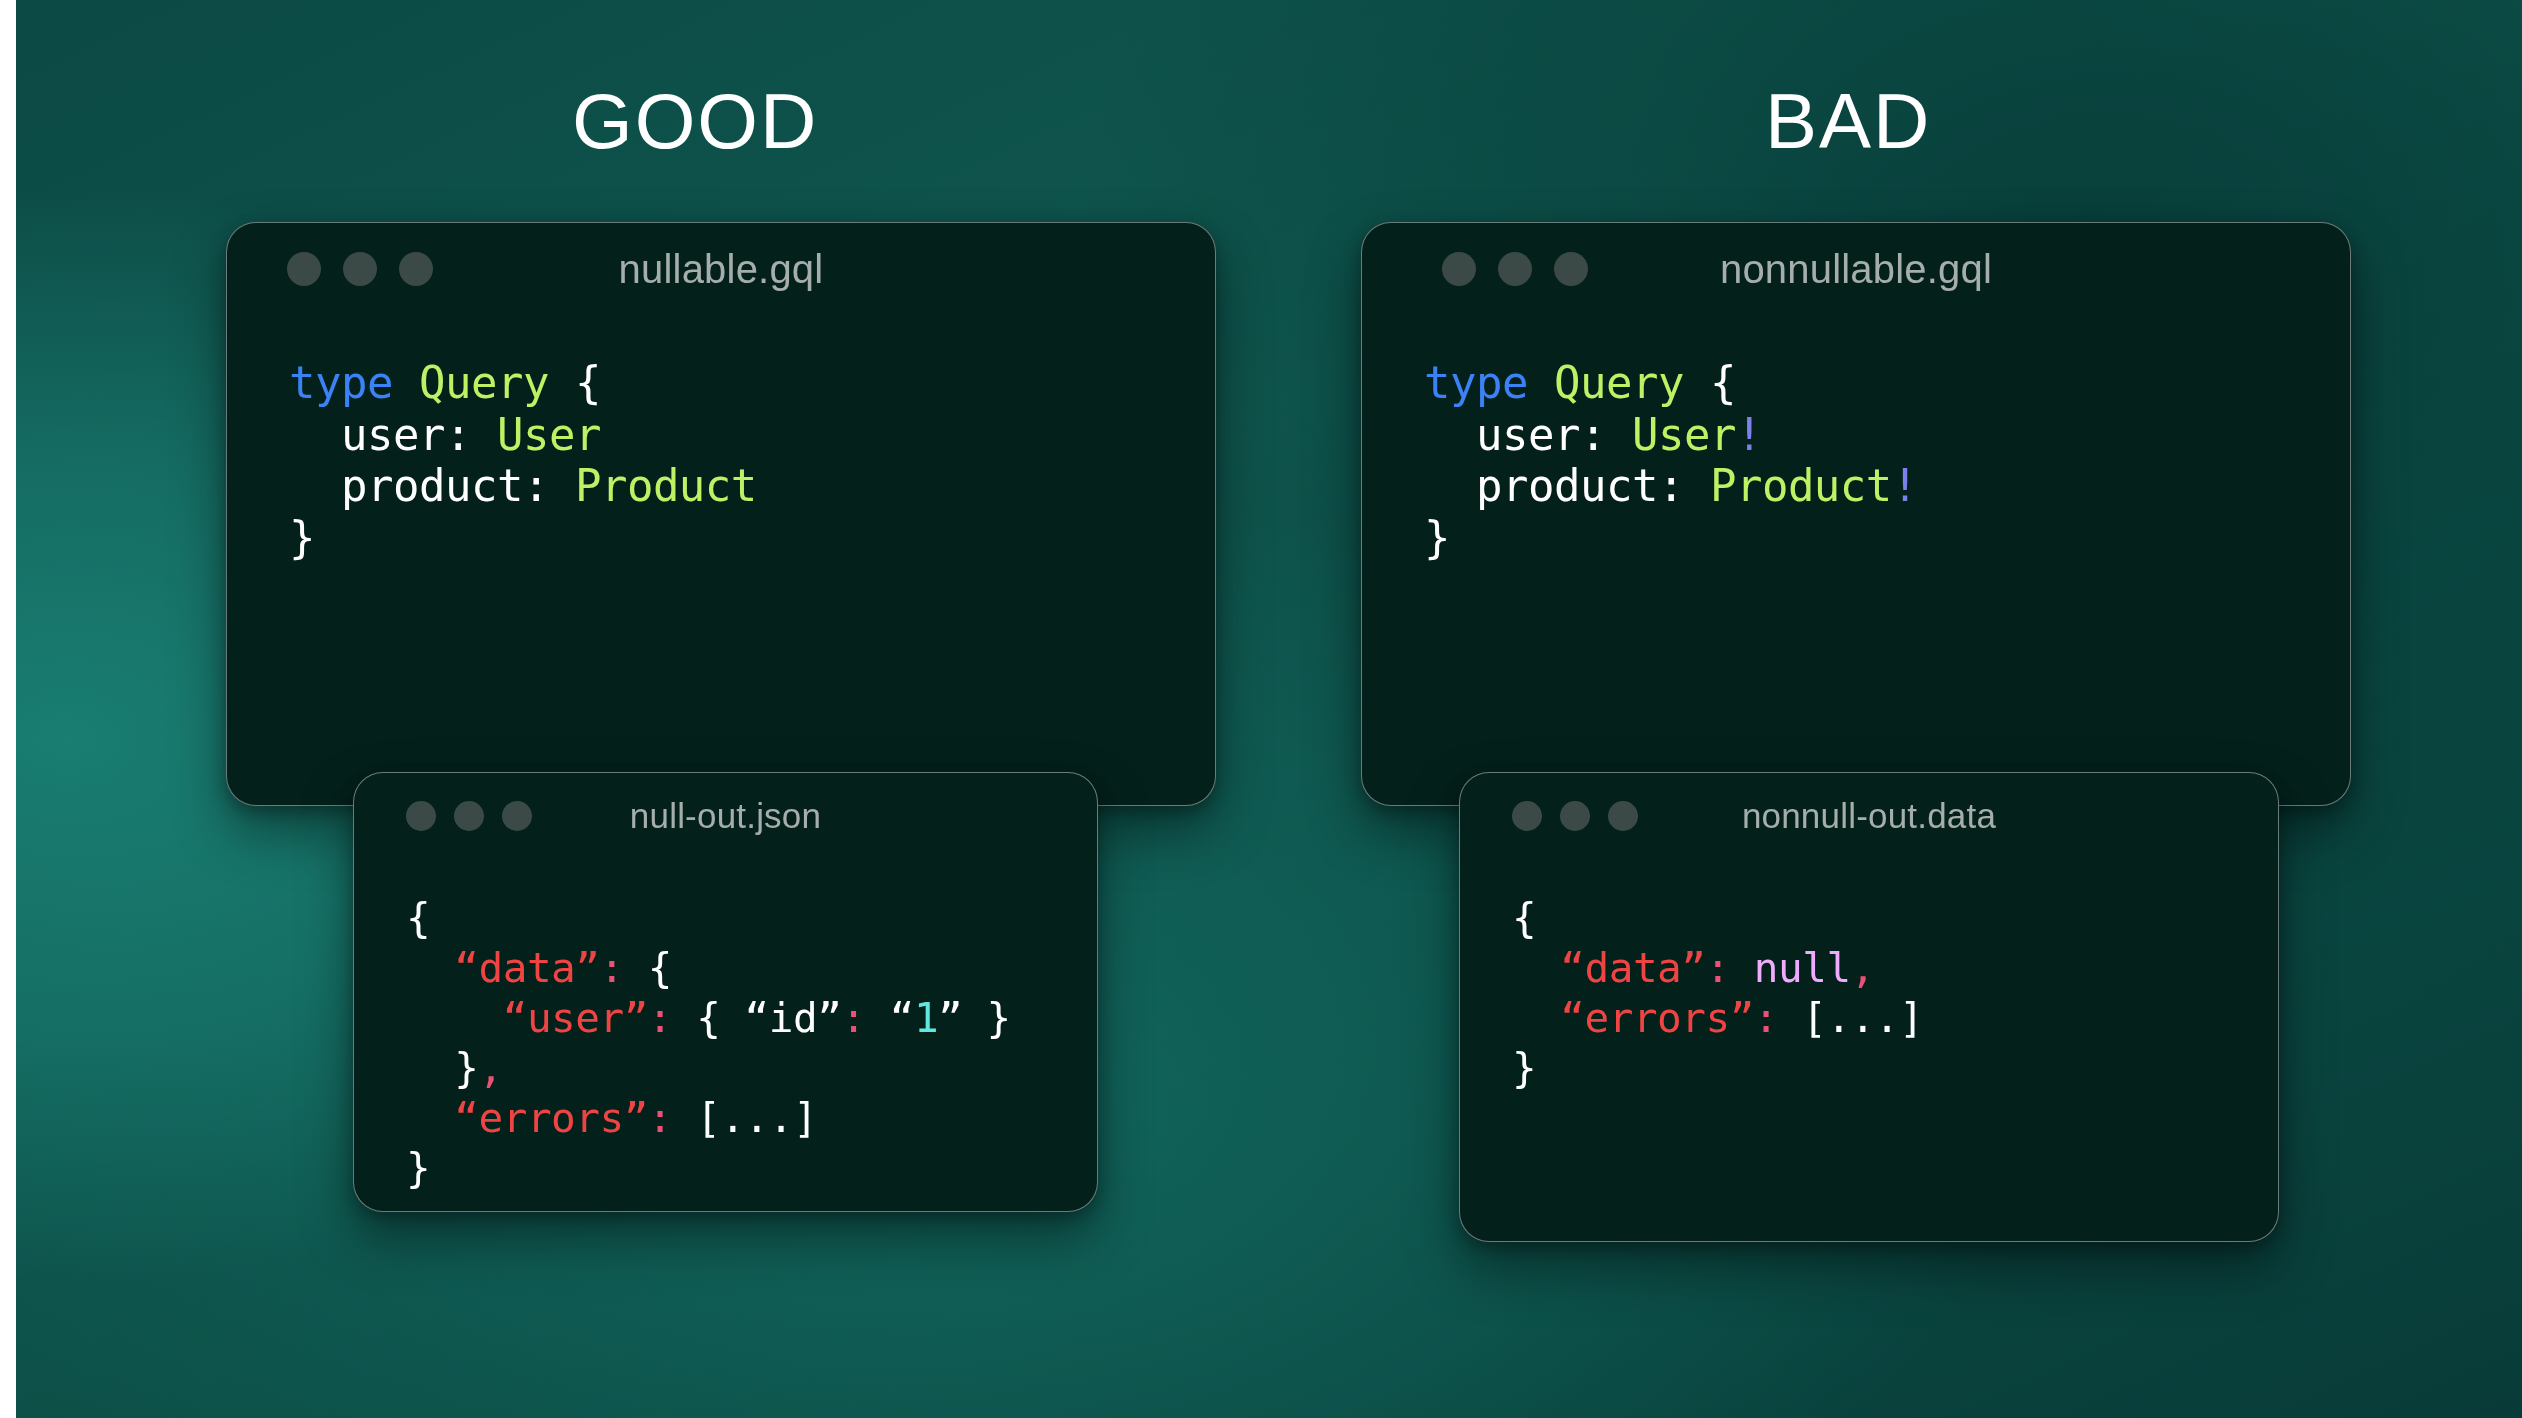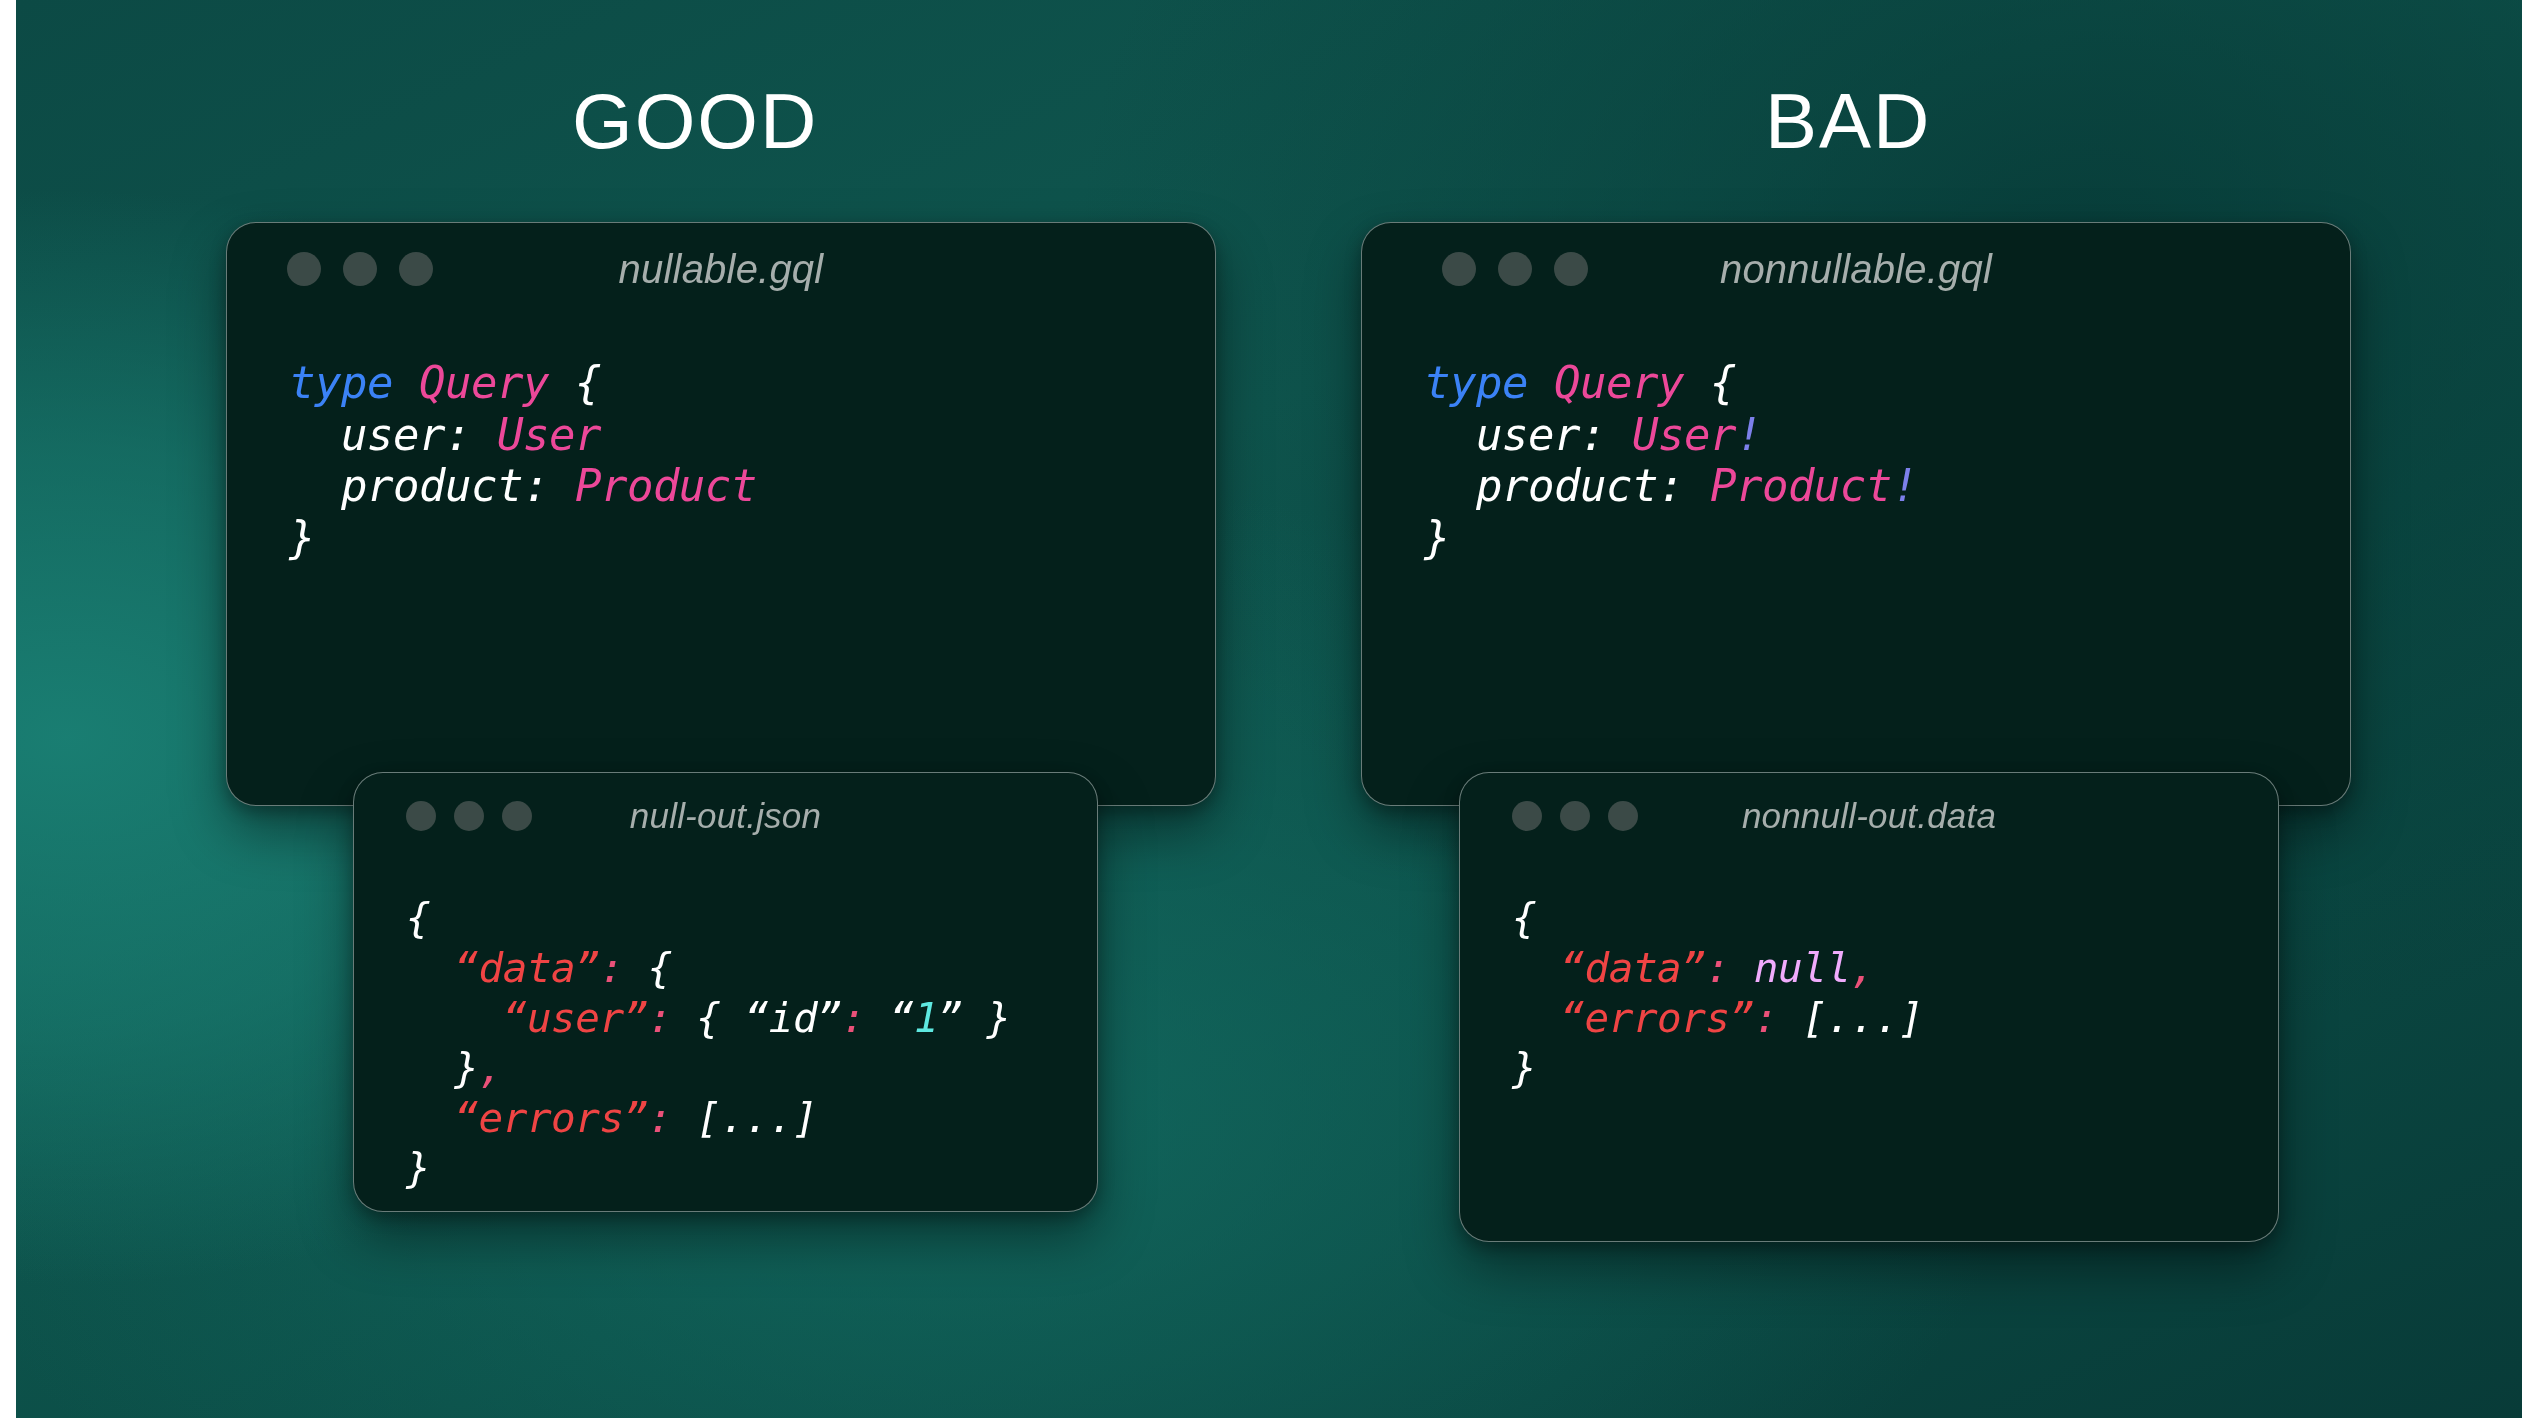--- a/index.html
+++ b/index.html
@@ -37,21 +37,20 @@
   #heading-bad  { left:1749px; top:82px; }
 
   
   .window {
     position:absolute;
     background:#031613;
     border:1.5px solid rgba(190,200,198,0.55);
     border-radius:30px;
     box-shadow:0 26px 54px rgba(0,0,0,0.42), 0 6px 16px rgba(0,0,0,0.30);
     overflow:hidden;
-    font-style:italic;
   }
   .window.schema { background:#04201b; }
   .window.output { background:#04201b; }
 
   .titlebar {
     position:relative;
     height:92px;
     display:flex;
     align-items:center;
   }
@@ -77,21 +76,21 @@
     font-family:"DejaVu Sans Mono", "Liberation Mono", monospace;
     font-size:44px;
     line-height:1.175;
     color:#ffffff;
     white-space:pre;
     letter-spacing:-0.5px;
   }
   .code .ln { display:block; }
 
   .kw      { color:#3b82f6; }
-  .typ     { color:#ec4899; }
+  .typ     { color:#bef264; }
   .bang    { color:#7d80ea; }
   .punct   { color:#ffffff; }
   .pink    { color:#ea5179; }
   .val     { color:#5ee8e0; }
   .nul     { color:#f0abfc; }
   .str     { color:#ef4444; }
 
   
   #win-good-schema { left:210px;  top:222px;  width:990px;  height:584px; }
   #win-good-schema .titlebar { padding-left:60px; }

